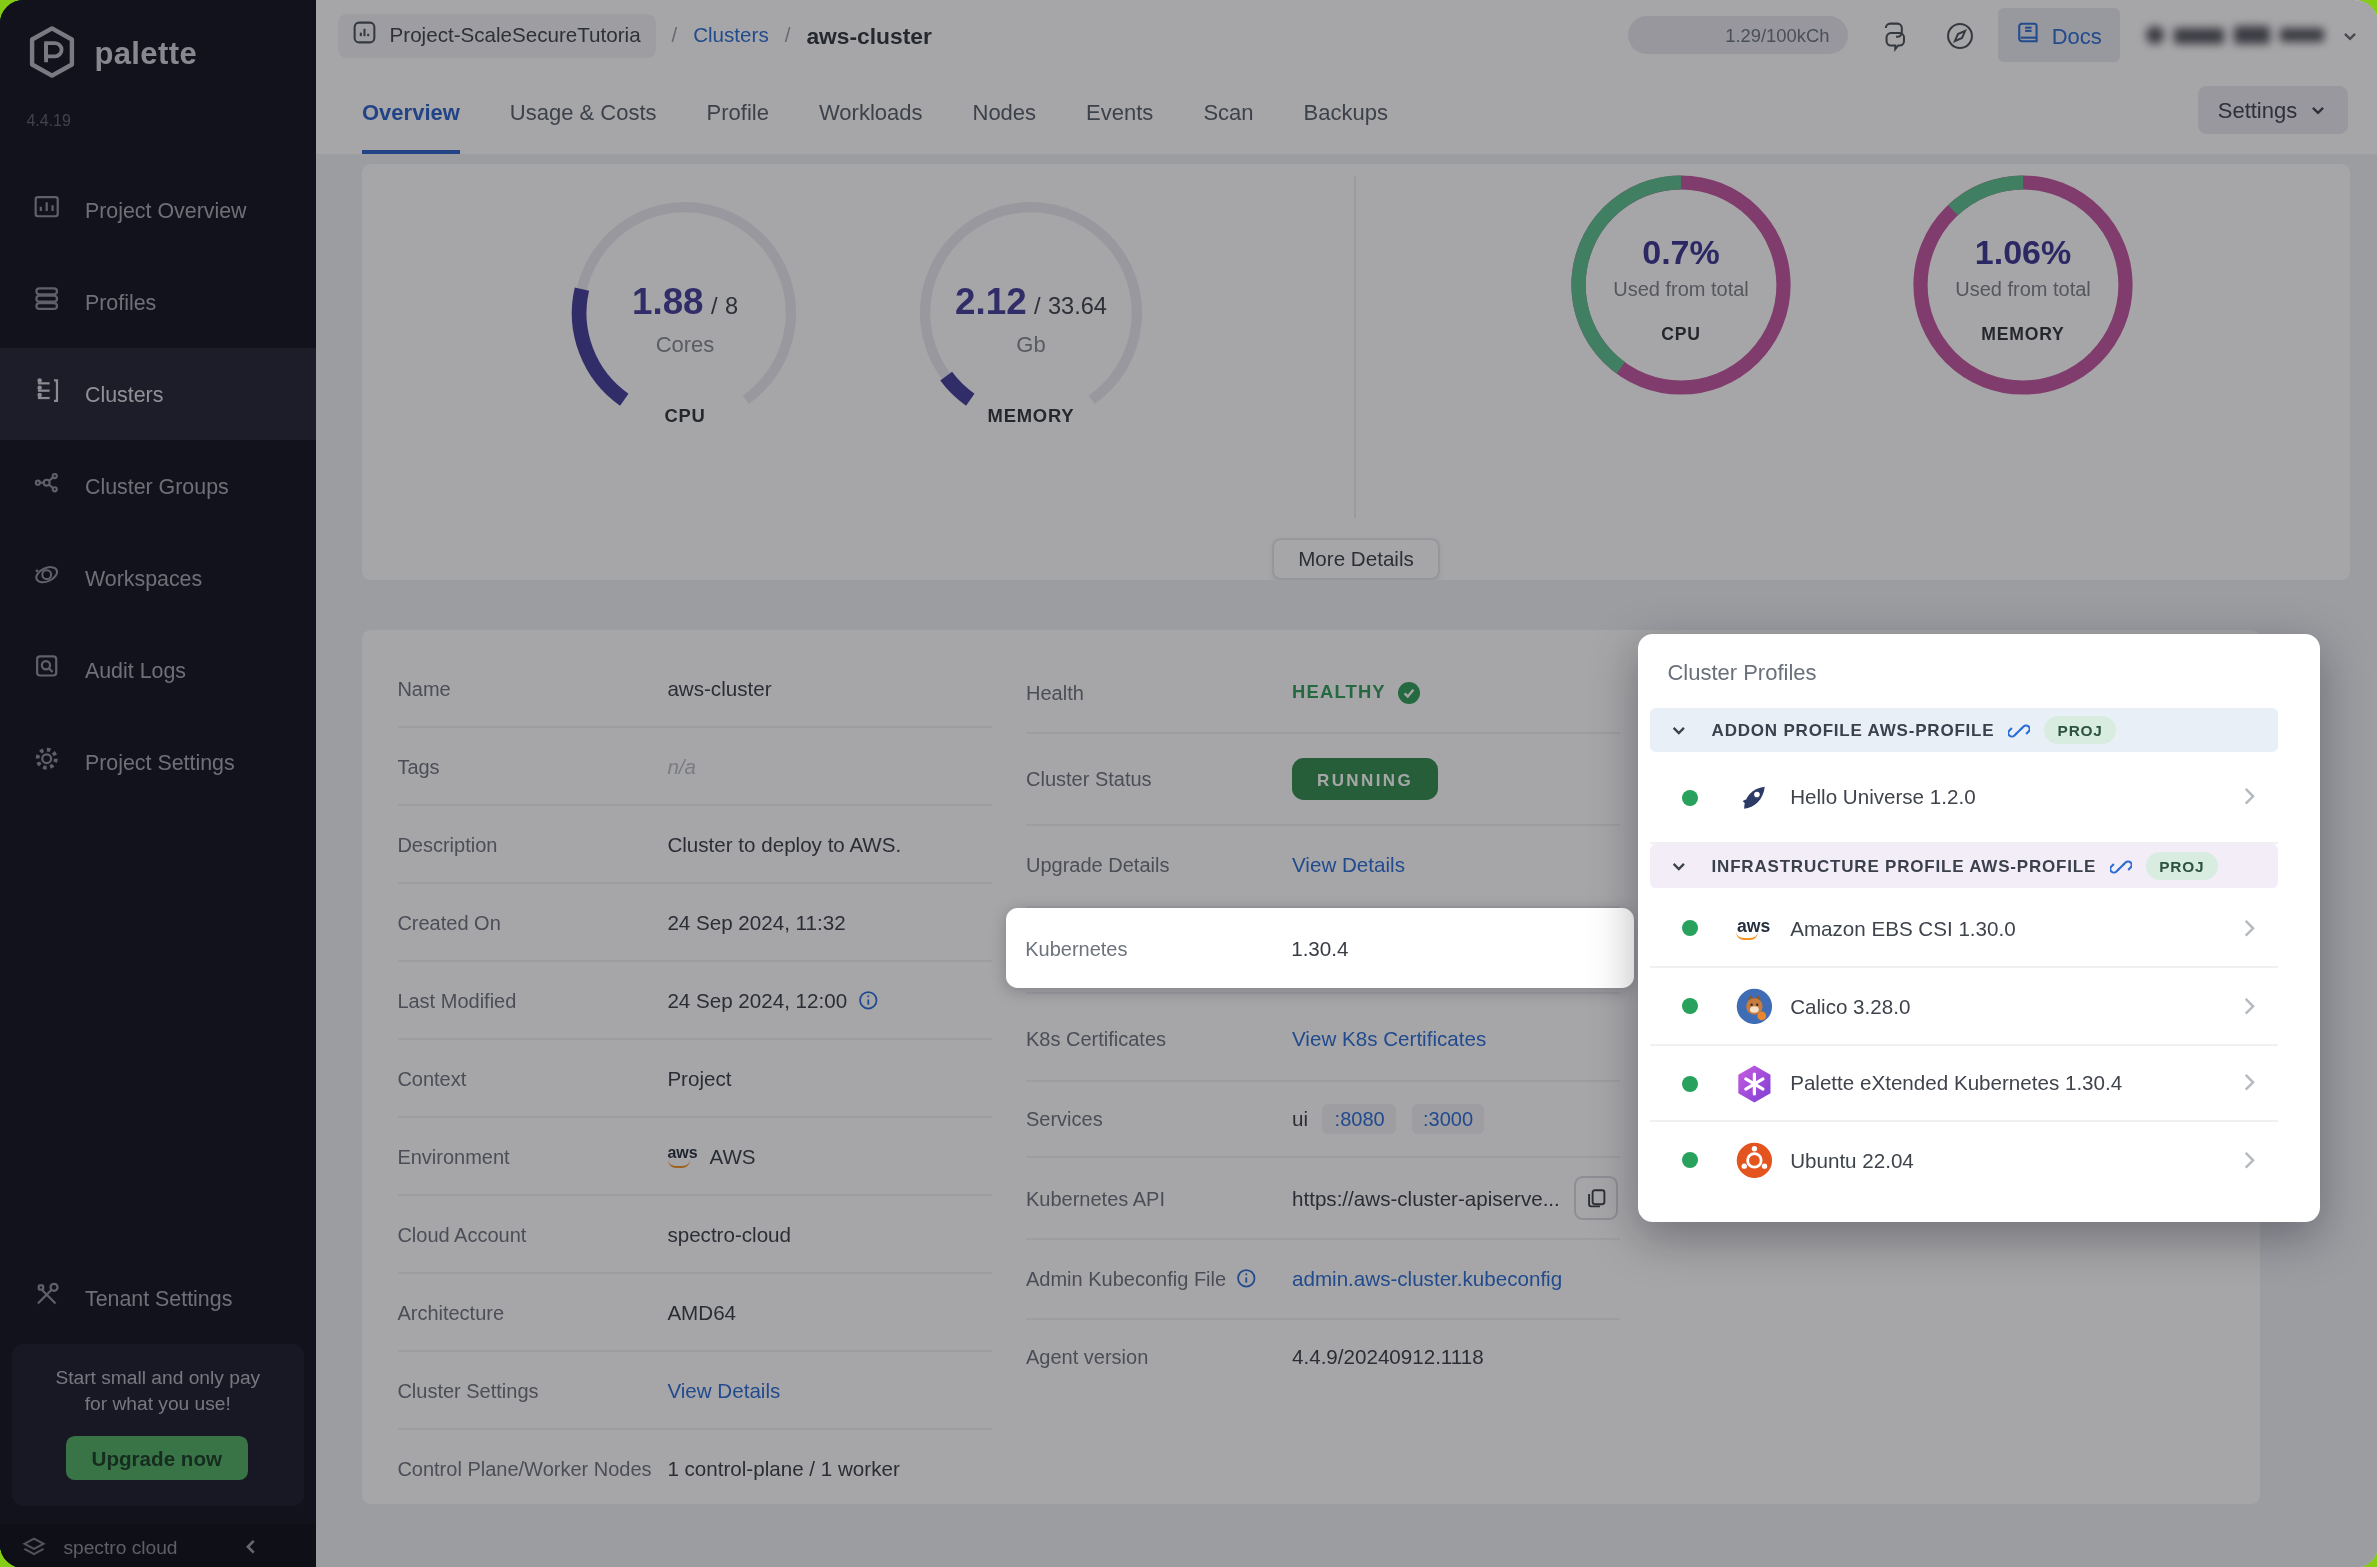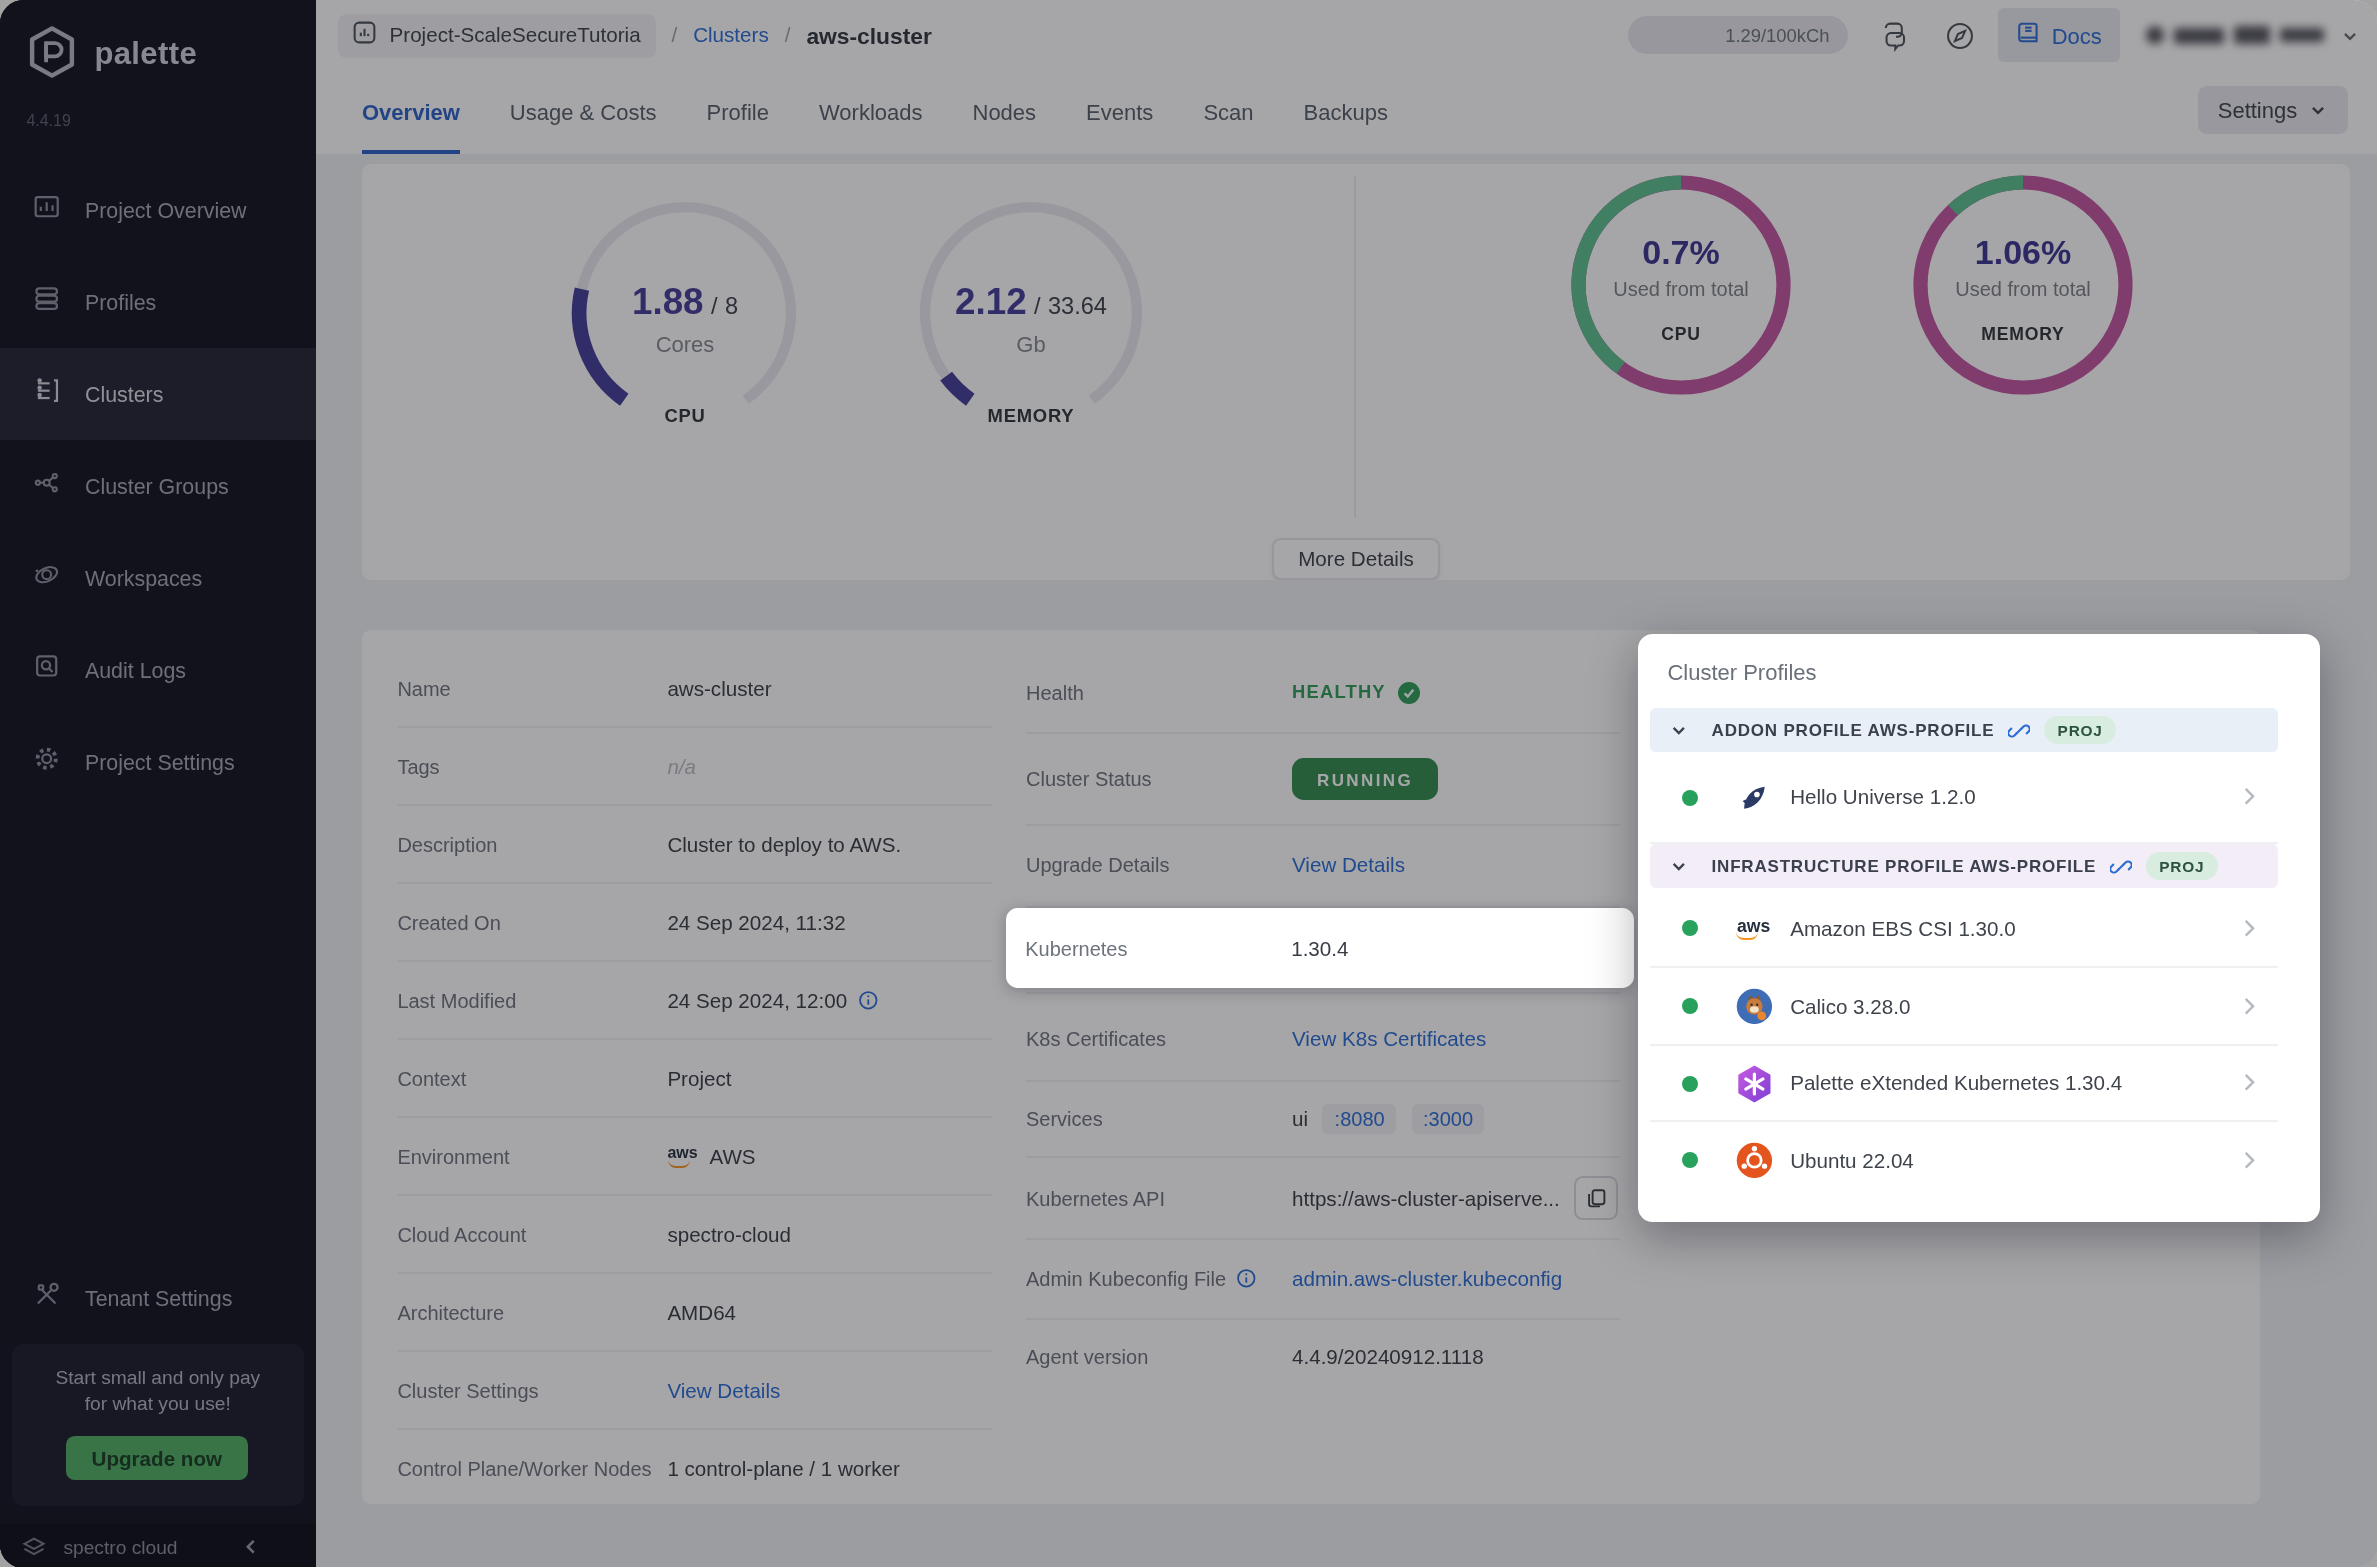--- a/index.html
+++ b/index.html
@@ -1,16 +1,16 @@
 <!DOCTYPE html>
 <html style="font-size:11.8px"><head>
 <meta charset="utf-8">
 <style>
   html,body{margin:0;padding:0;background:#000;}
-  .stage{position:relative;width:2377px;height:1568px;background:#a3a3a3;overflow:hidden;}
+  .stage{position:relative;width:2377px;height:1568px;background:#84cc16;overflow:hidden;}
   .app{position:absolute;left:0;top:0;width:1189px;height:784px;transform:scale(2);transform-origin:0 0;
        font-family:"Liberation Sans",sans-serif;-webkit-font-smoothing:antialiased;}
   .shell{position:absolute;inset:0;border-radius:11.8px;overflow:hidden;background:#111120;}
 
   
   .sidebar{position:absolute;left:0;top:0;width:158px;height:100%;background:#111120;}
   .logo-row{position:absolute;left:11.8px;top:11.8px;display:flex;align-items:center;gap:7.4px;}
   .brand{font-size:15.5px;font-weight:700;color:#cfcfd8;letter-spacing:0.2px;}
   .version{position:absolute;left:13.2px;top:56px;font-size:8px;color:#5e5e6b;}
   .menu{position:absolute;left:0;top:82px;width:100%;}

